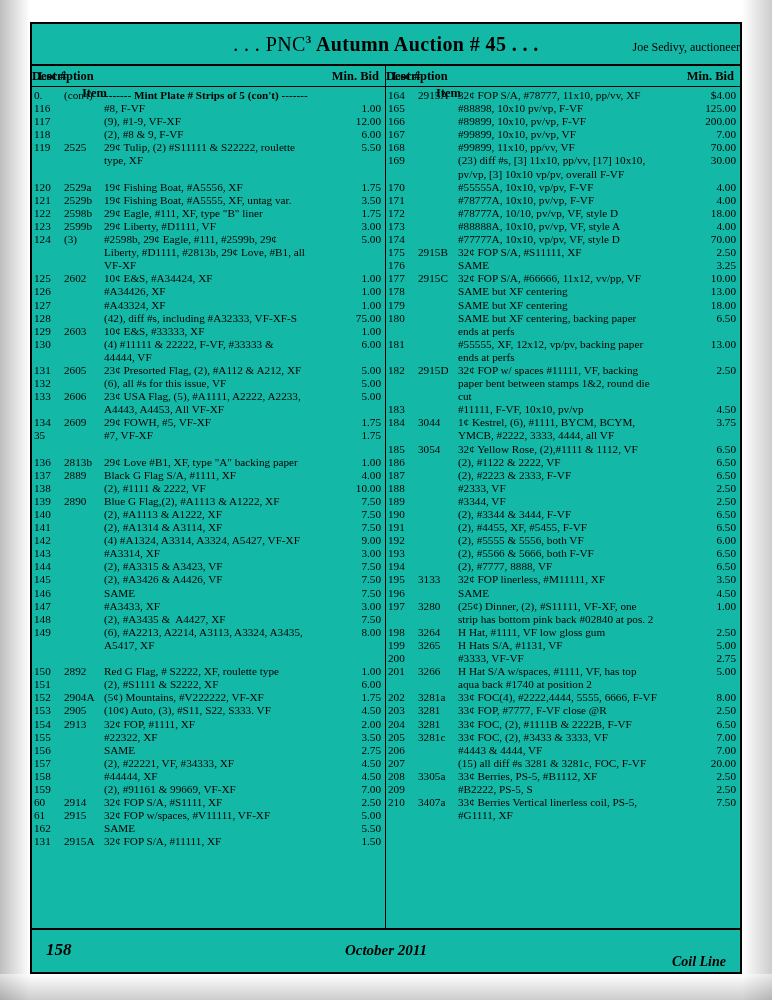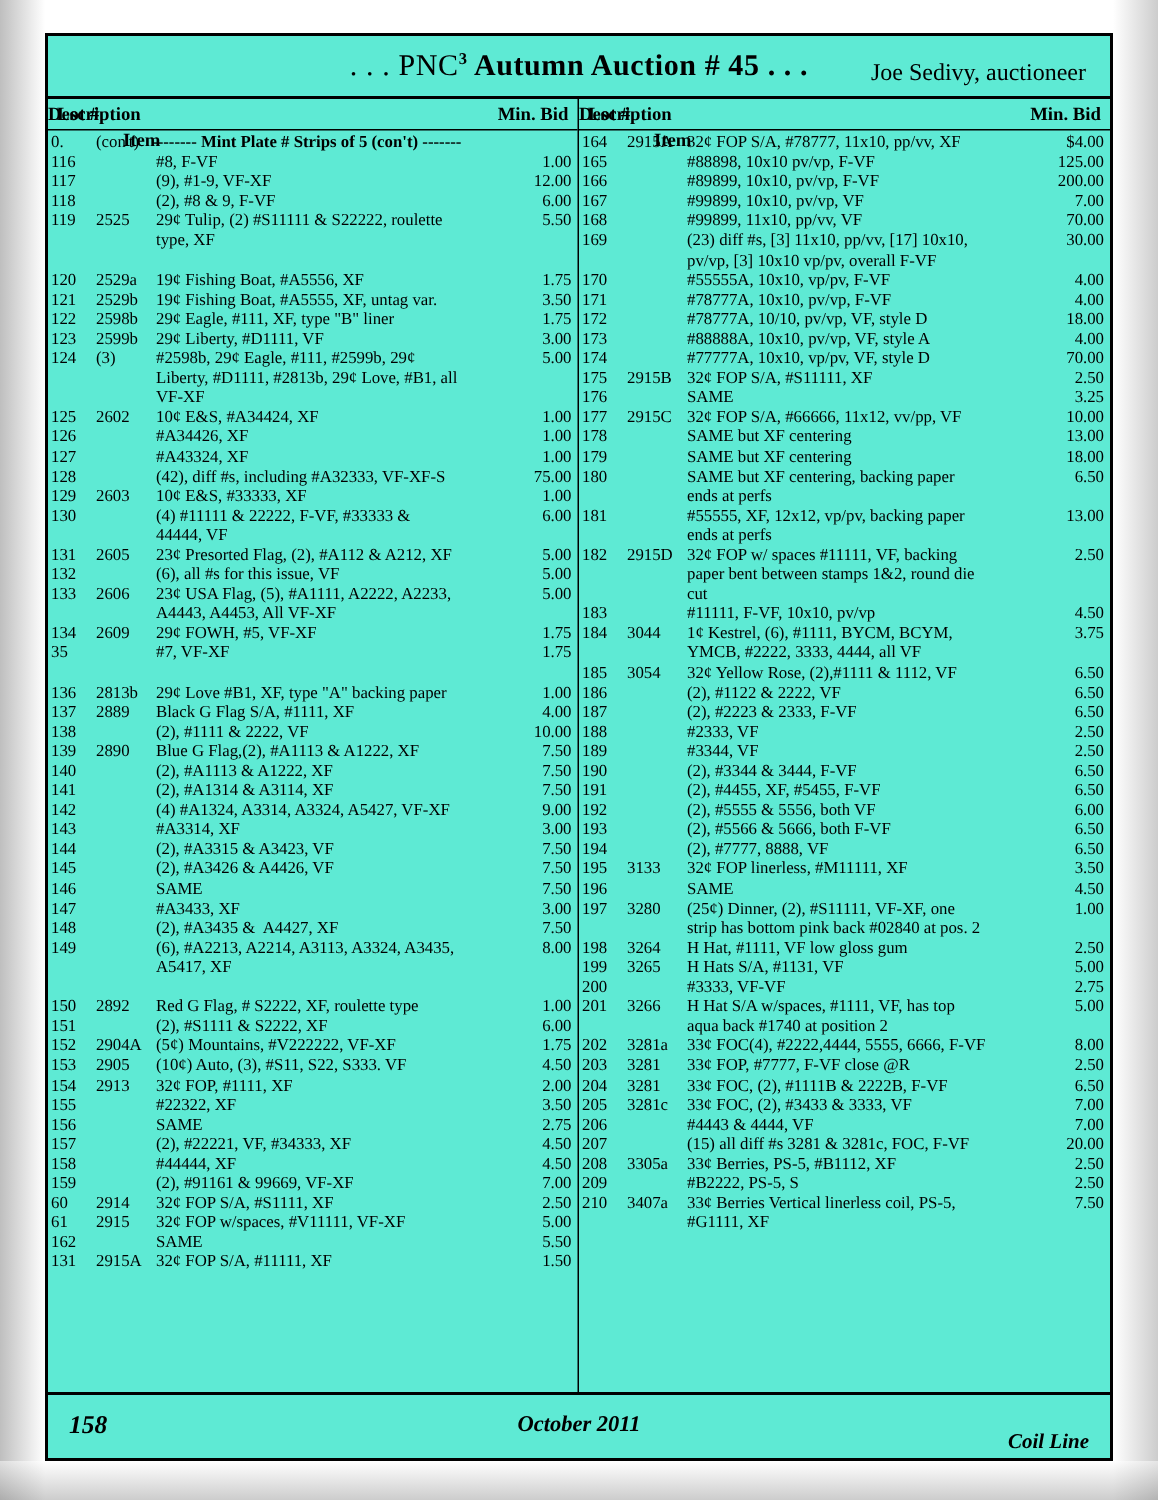--- a/index.html
+++ b/index.html
@@ -17,21 +17,21 @@
     color: #000;
     overflow: hidden;
   }
   .sheet {
     position: absolute;
     left: 30px;
     top: 22px;
     width: 712px;
     height: 952px;
     border: 2px solid #000;
-    background: #5eead4;
+    background: #14b8a6;
     box-sizing: border-box;
   }
   
   .masthead {
     position: relative;
     height: 42px;
     border-bottom: 2px solid #000;
     box-sizing: border-box;
   }
   .masthead-title {
@@ -46,23 +46,23 @@
   }
   .masthead-title .sup {
     font-size: 11px;
     vertical-align: super;
   }
   .masthead-title .bold {
     font-weight: bold;
   }
   .auctioneer {
     position: absolute;
-    right: 16px;
+    right: 0;
     top: 16px;
-    font-size: 16px;
+    font-size: 12px;
     font-family: "Liberation Serif", serif;
   }
   
   .cols {
     position: relative;
     height: 862px;
     border-radius: 25px;
   }
   .col {
     position: absolute;

